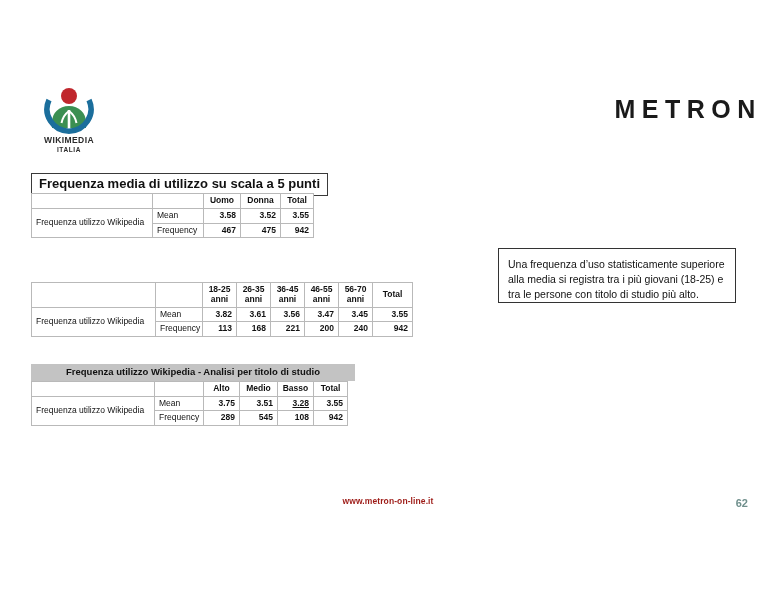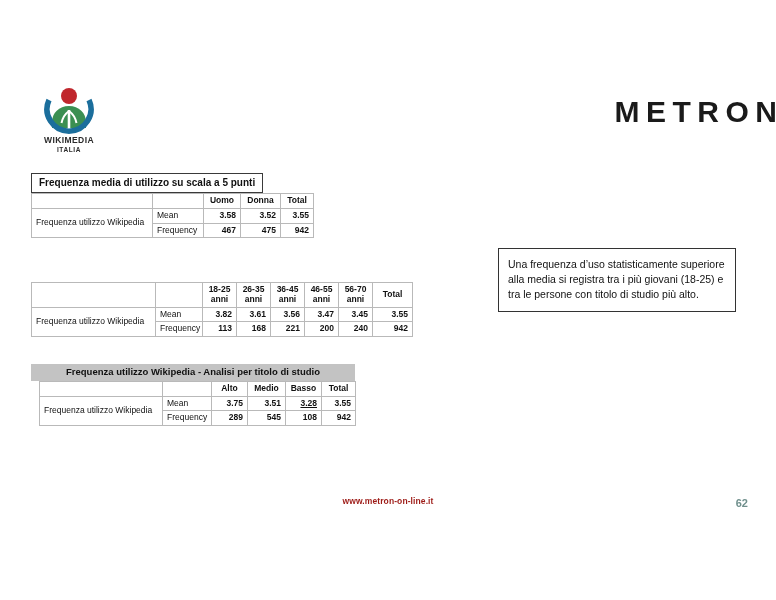--- a/index.html
+++ b/index.html
@@ -48,21 +48,21 @@
 
   
   #metron-logo {
     position: absolute;
     right: 16px;
     top: 97px;
     width: 152px;
     text-align: center;
   }
   #metron-logo .metron-word {
-    font-size: 30px;
+    font-size: 25px;
     font-weight: bold;
     letter-spacing: 6.5px;
     color: #1a1a1a;
     line-height: 1;
     text-indent: 6.5px;
   }
   #metron-logo .metron-bar {
     margin-top: 5px;
     background: #cc2229;
     color: #ffffff;
@@ -75,21 +75,21 @@
   }
 
   
   #caption-box {
     position: absolute;
     left: 31px;
     top: 173px;
     border: 1px solid #3a3a3a;
     background: #fff;
     padding: 3px 7px 4px 7px;
-    font-size: 10px;
+    font-size: 13px;
     font-weight: bold;
     color: #111;
     white-space: nowrap;
     line-height: 1.1;
   }
 
   
   .table-block {
     position: absolute;
   }
@@ -156,21 +156,21 @@
   }
 
   
   #note-box {
     position: absolute;
     left: 498px;
     top: 248px;
     width: 238px;
     border: 1px solid #333;
     background: #fff;
-    padding: 8px 9px 9px 9px;
+    padding: 8px 9px 0 9px;
     font-size: 10.5px;
     line-height: 1.42;
     color: #111;
     box-sizing: border-box;
   }
 
   
   #footer-url {
     position: absolute;
     left: 0;
@@ -290,21 +290,21 @@
         <td class="val">200</td>
         <td class="val">240</td>
         <td class="val">942</td>
       </tr>
     </tbody>
   </table>
 </div>
 
 <div class="table-block" id="table-3" style="left:31px; top:364px; width:324px;">
   <div class="tbl-title">Frequenza utilizzo Wikipedia - Analisi per titolo di studio</div>
-  <table class="data" style="margin-left:8px; width:316px;">
+  <table class="data" style="width:316px;">
     <colgroup>
       <col style="width:123px">
         <col style="width:49px">
       <col style="width:36px">
         <col style="width:38px">
         <col style="width:36px">
         <col style="width:34px">
     </colgroup>
     <tbody>
       <tr>

